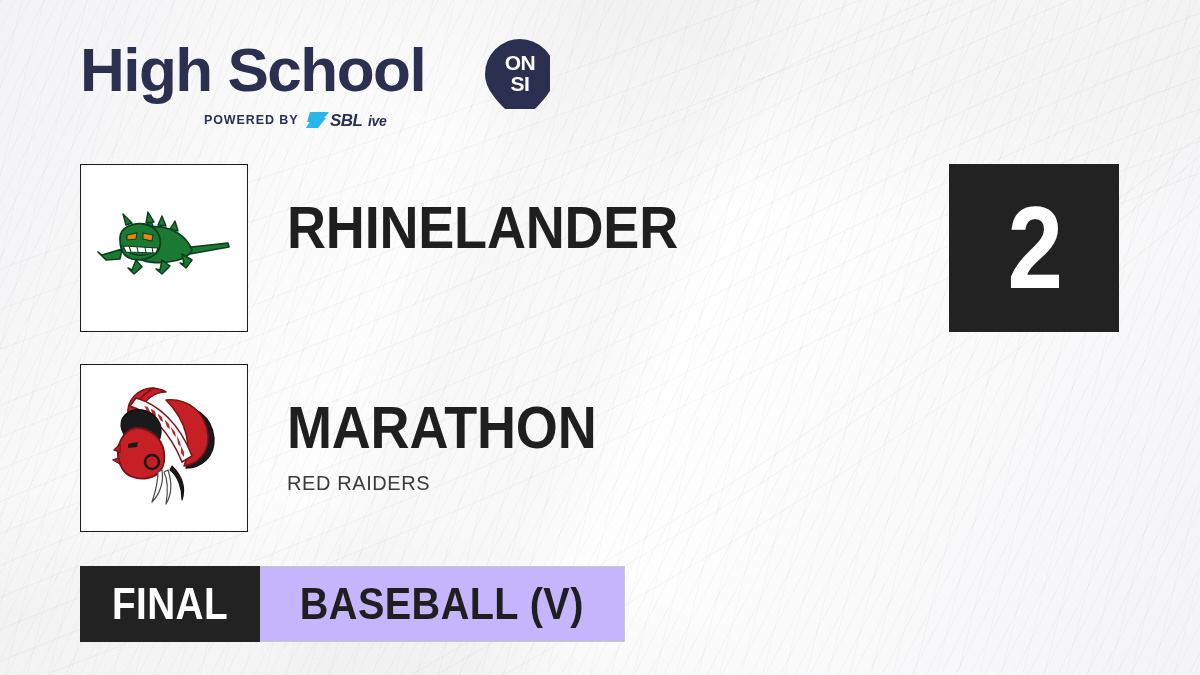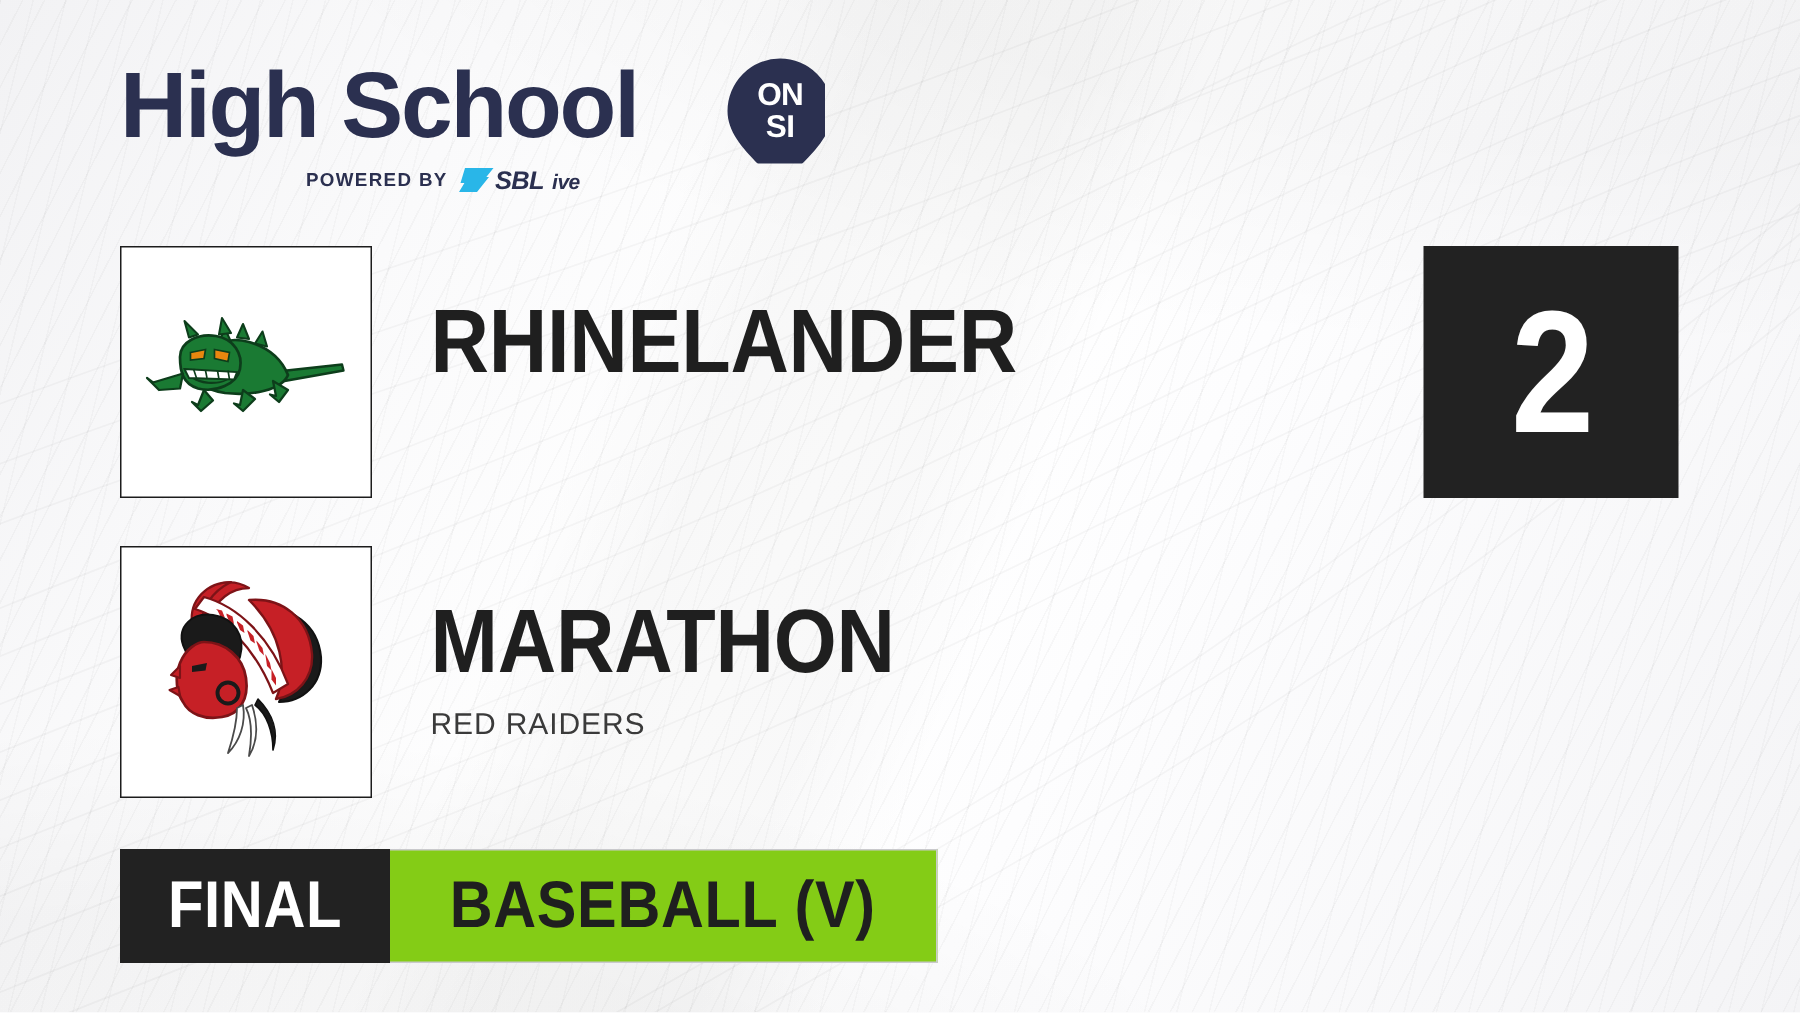--- a/index.html
+++ b/index.html
@@ -179,21 +179,21 @@
   .status-state-text {
     font-family: "Liberation Sans Narrow", "Liberation Sans", sans-serif;
     font-size: 44px;
     font-weight: bold;
     color: #ffffff;
     line-height: 1;
     transform: scaleX(0.88);
     letter-spacing: 0.5px;
   }
   .status-sport {
-    background: #84cc16;
+    background: #c4b5fd;
     border: 1.4px solid #c9c9cc;
     border-left: none;
     box-sizing: border-box;
     display: flex;
     align-items: center;
     justify-content: center;
     padding: 0 24px;
   }
   .status-sport-text {
     font-family: "Liberation Sans Narrow", "Liberation Sans", sans-serif;

